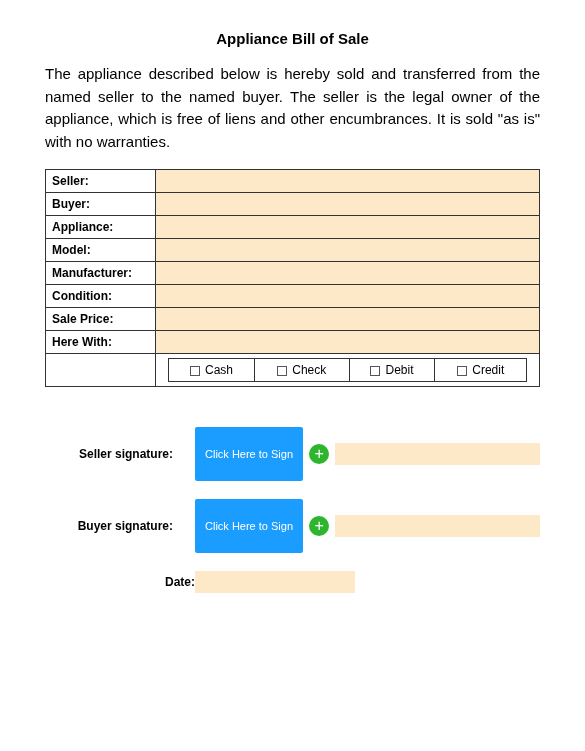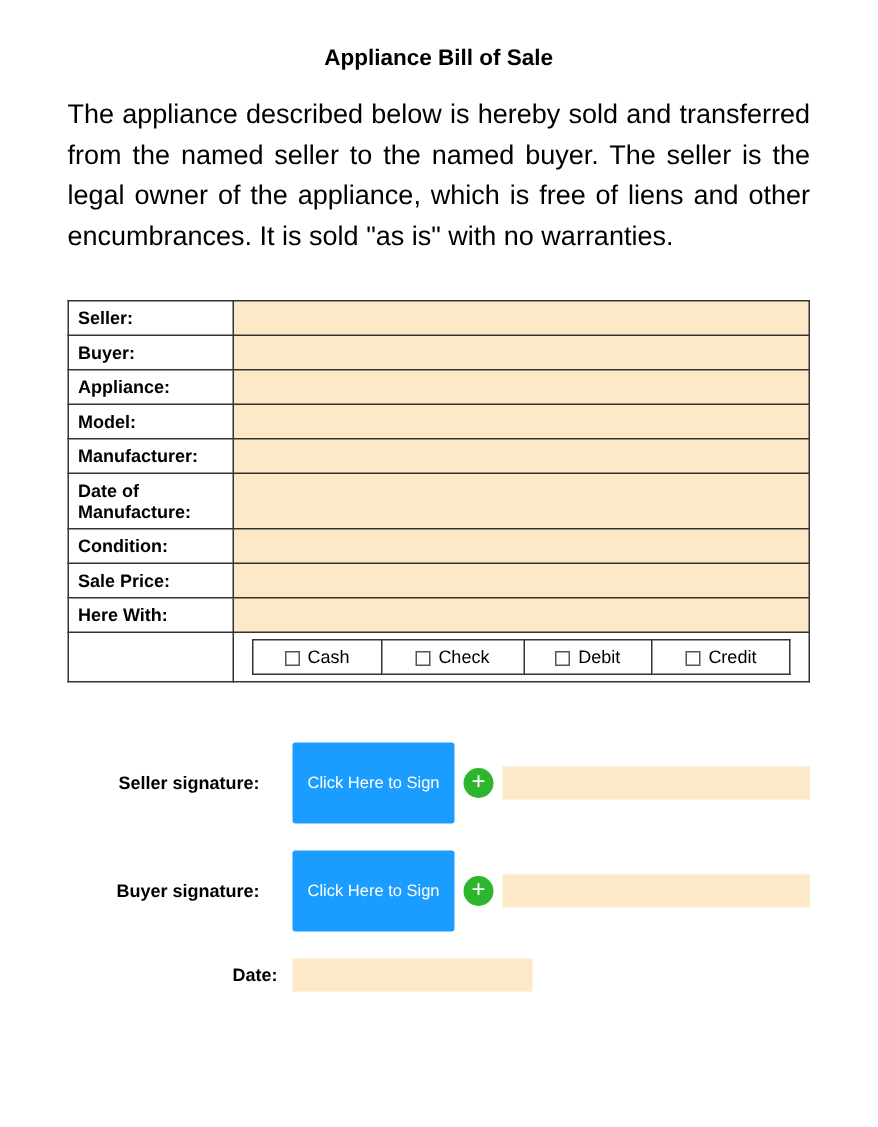--- a/index.html
+++ b/index.html
@@ -12,23 +12,23 @@
       min-height: 751px;
       padding: 30px 45px;
     }
     .title {
       text-align: center;
       font-weight: bold;
       font-size: 15px;
       margin-bottom: 16px;
     }
     .intro {
-      font-size: 18px;
+      font-size: 15px;
       line-height: 1.5;
-      margin-bottom: 29px;
+      margin-bottom: 16px;
       text-align: justify;
     }
     table.main-table {
       width: 100%;
       border-collapse: collapse;
       margin-bottom: 40px;
     }
     table.main-table td {
       border: 1px solid #333;
       padding: 4px 6px;
@@ -111,21 +111,20 @@
     .date-row {
       display: flex;
       align-items: center;
       margin-bottom: 10px;
     }
     .date-label {
       font-weight: bold;
       font-size: 12px;
       width: 130px;
       text-align: right;
-      padding-right: 10px;
     }
     .date-input {
       background: #fde8c8;
       height: 22px;
       width: 160px;
     }
     .small-checkbox {
       width: 10px;
       height: 10px;
       border: 1px solid #555;
@@ -155,24 +154,20 @@
     <tr>
       <td class="label-cell">Appliance:</td>
       <td class="input-cell">&nbsp;</td>
     </tr>
     <tr>
       <td class="label-cell">Model:</td>
       <td class="input-cell">&nbsp;</td>
     </tr>
     <tr>
       <td class="label-cell">Manufacturer:</td>
-      <td class="input-cell">&nbsp;</td>
-    </tr>
-    <tr>
-      <td class="label-cell">Date of<br>Manufacture:</td>
       <td class="input-cell">&nbsp;</td>
     </tr>
     <tr>
       <td class="label-cell">Condition:</td>
       <td class="input-cell">&nbsp;</td>
     </tr>
     <tr>
       <td class="label-cell">Sale Price:</td>
       <td class="input-cell">&nbsp;</td>
     </tr>

